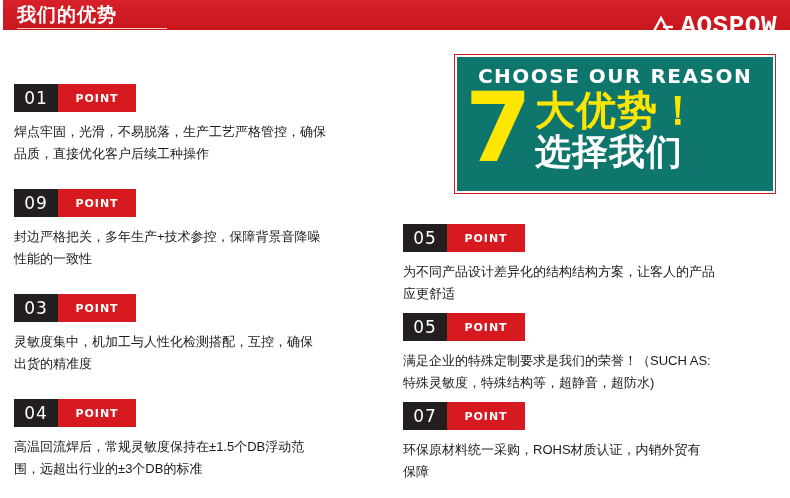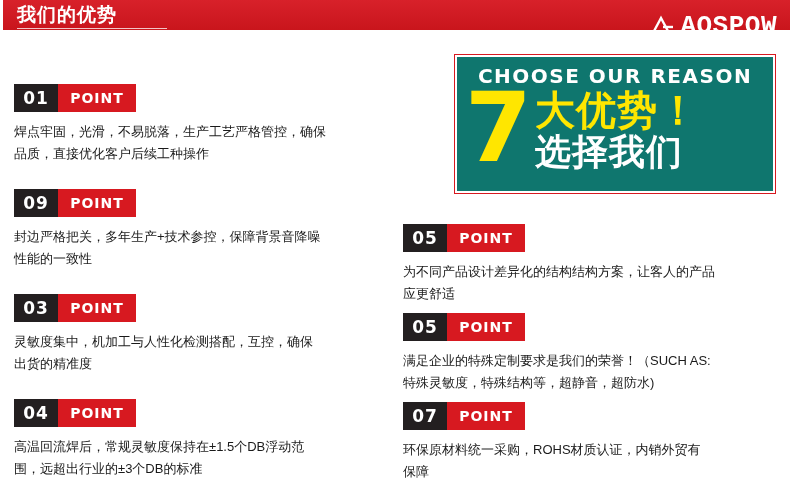--- a/index.html
+++ b/index.html
@@ -97,32 +97,32 @@
     display: flex;
     height: 28px;
     width: 122px;
     align-items: stretch;
   }
   .badge-num {
     width: 44px;
     background: #231f20;
     color: #ffffff;
     font-size: 17px;
-    font-weight: bold;
+    font-weight: normal;
     display: flex;
     align-items: center;
     justify-content: center;
     letter-spacing: 1px;
     font-family: "DejaVu Sans", sans-serif;
   }
   .badge-word {
     flex: 1;
     background: #d71920;
     color: #ffffff;
-    font-size: 14px;
+    font-size: 11px;
     font-weight: bold;
     display: flex;
     align-items: center;
     justify-content: center;
     letter-spacing: 1px;
     font-family: "DejaVu Sans", sans-serif;
   }
   .point-text {
     margin-top: 9px;
     font-size: 13px;

